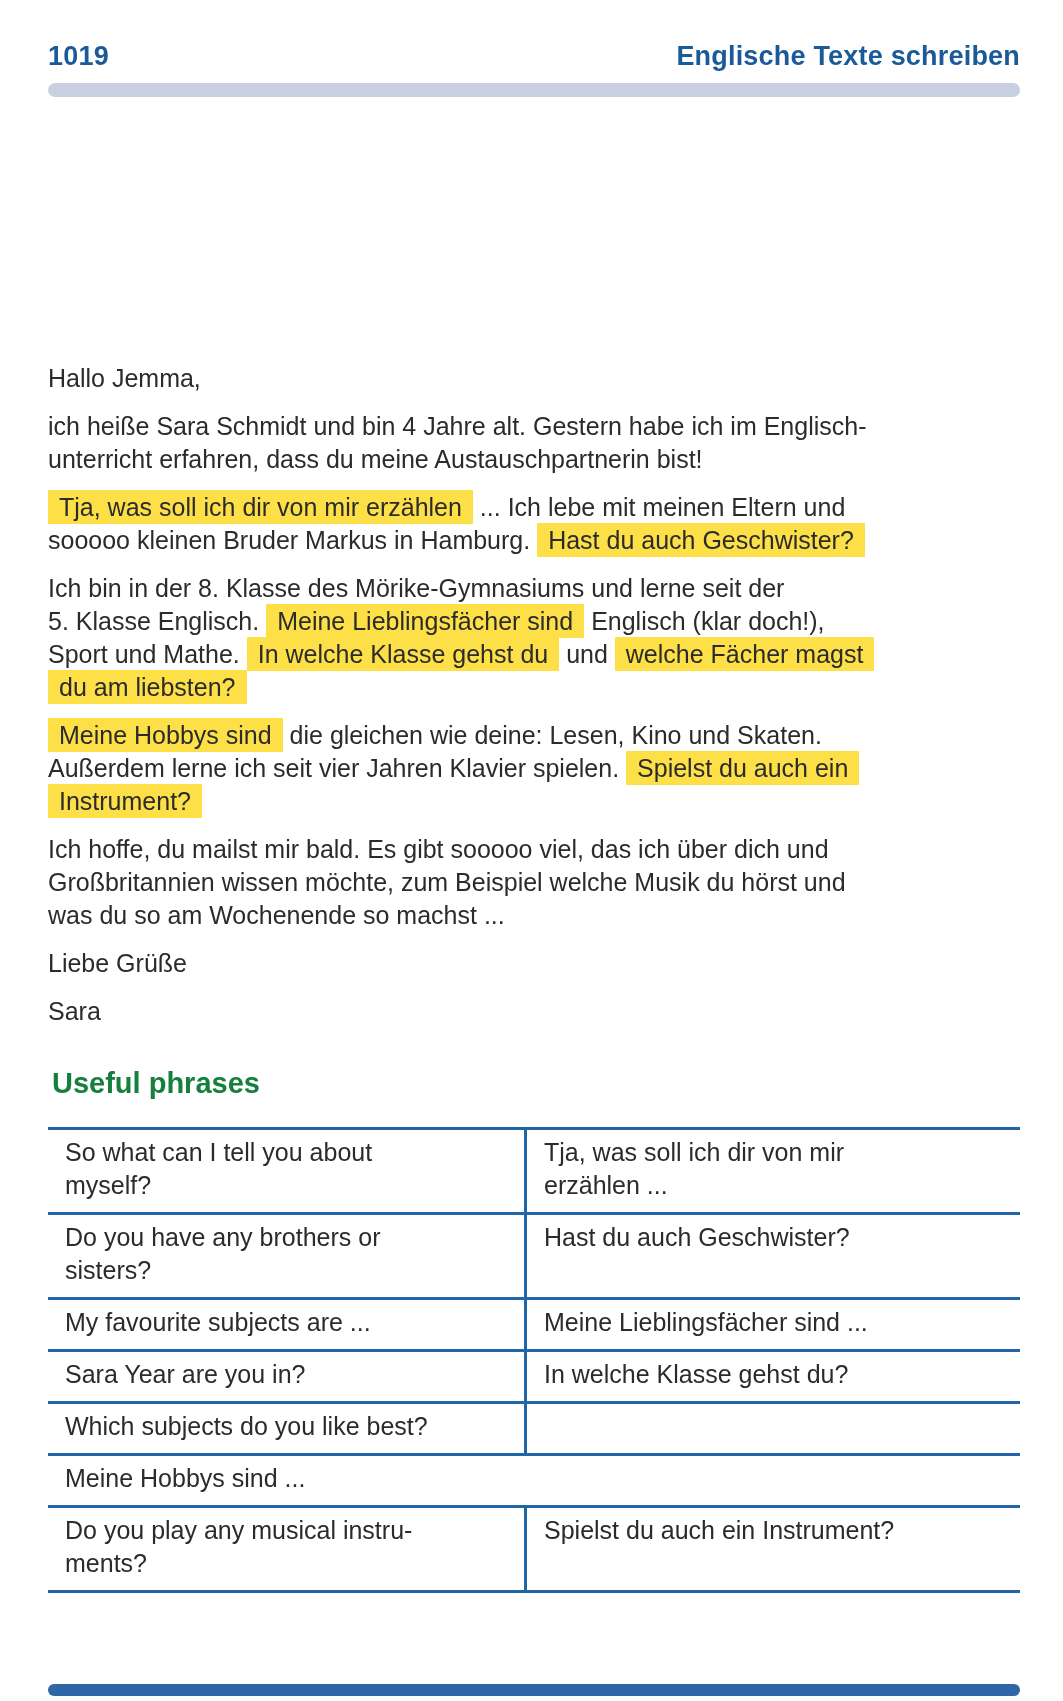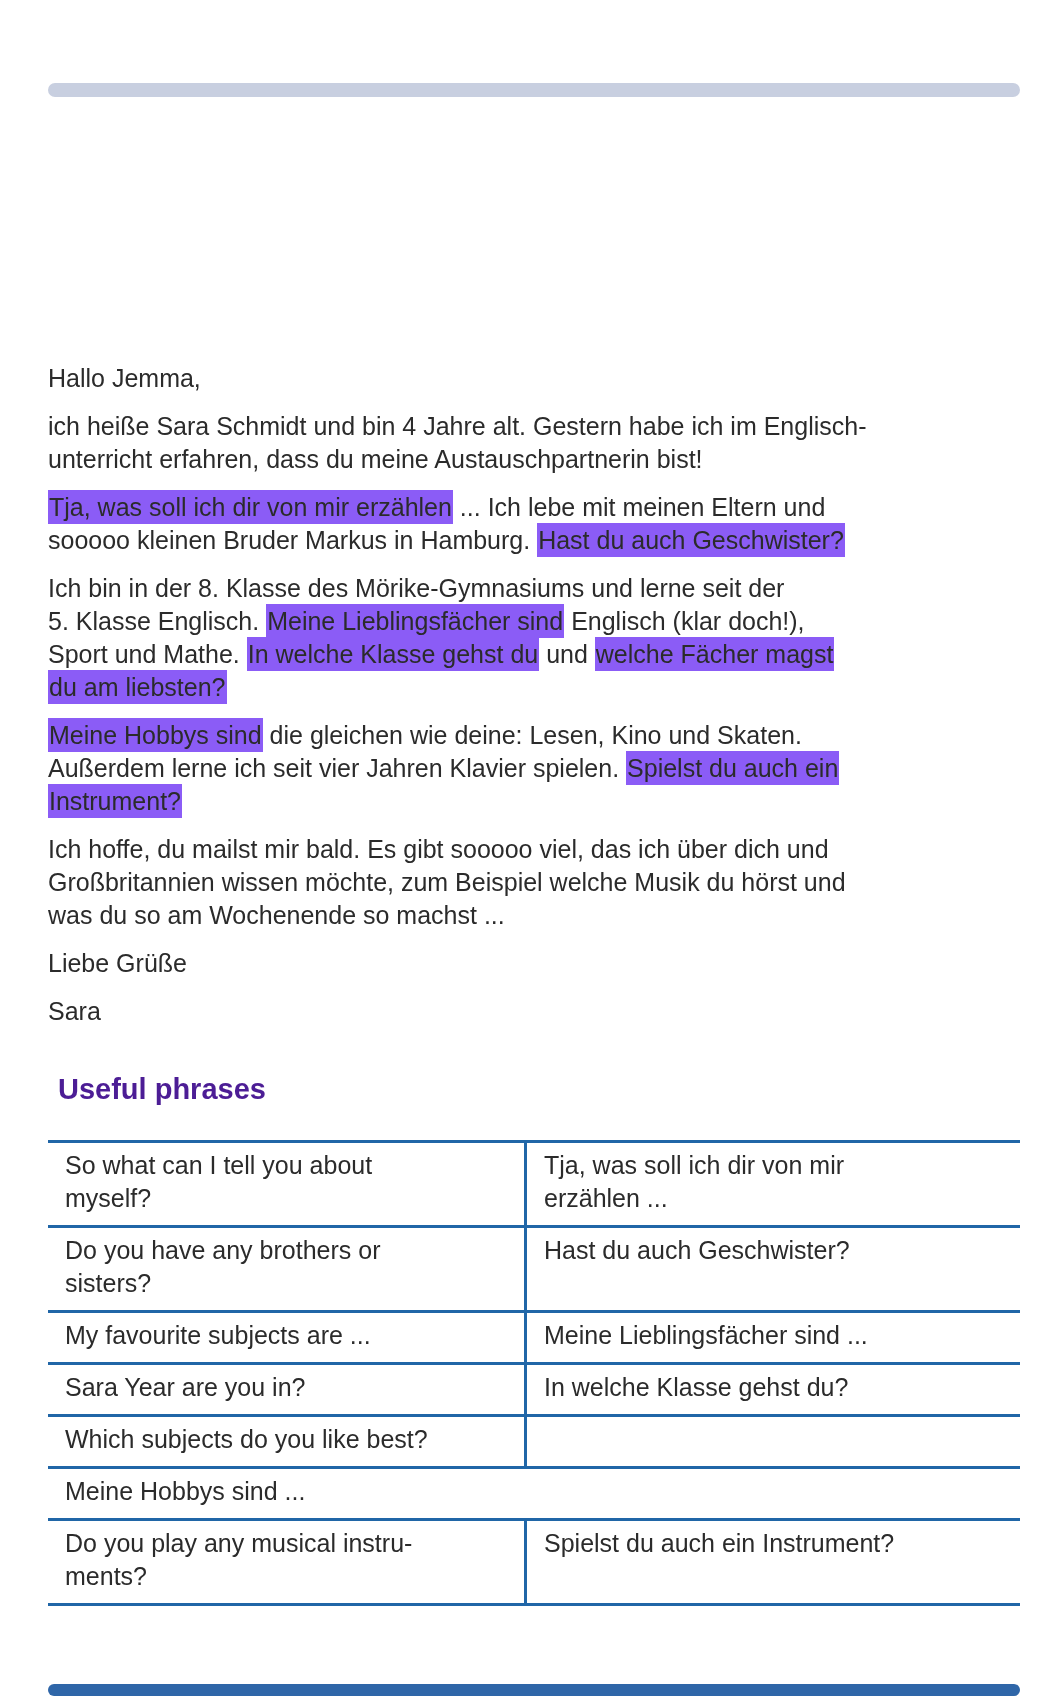--- a/index.html
+++ b/index.html
@@ -44,40 +44,40 @@
     position: absolute;
     top: 362px;
     left: 48px;
     width: 912px;
     font-size: 25px;
     line-height: 33px;
     color: #2b2b2b;
   }
   .letter p { margin: 0 0 15px 0; }
   .hl {
-    background: #8b5cf6;
-    padding: 3px 1px;
+    background: #fde047;
+    padding: 3px 11px;
   }
 
   
   .lower {
     position: absolute;
     top: 1062px;
     left: 48px;
     width: 972px;
   }
   .section-heading {
-    margin: 10px;
-    color: #4c1d95;
+    margin: 4px;
+    color: #15803d;
     font-size: 29px;
     font-weight: bold;
     line-height: 34px;
   }
   .useful-table {
-    margin-top: 34px;
+    margin-top: 27px;
     border-top: 3px solid #2066a7;
     width: 972px;
     font-size: 25px;
     line-height: 33px;
     color: #2b2b2b;
   }
   .prow {
     display: flex;
     border-bottom: 3px solid #2066a7;
   }
@@ -99,20 +99,24 @@
     height: 12px;
     background: #2f66a8;
     border-radius: 6px;
   }
 </style>
 </head>
 <body>
 
 <div id="page">
 
+  <div class="header-row">
+    <span class="page-number">1019</span>
+    <span class="running-title">Englische Texte schreiben</span>
+  </div>
 
   <div class="top-bar"></div>
 
   <div class="letter">
       <p><span>Hallo Jemma,</span></p>
       <p><span>ich heiße Sara Schmidt und bin 4 Jahre alt. Gestern habe ich im Englisch-</span><br><span>unterricht erfahren, dass du meine Austauschpartnerin bist!</span></p>
       <p><span class="hl">Tja, was soll ich dir von mir erzählen</span><span> ... Ich lebe mit meinen Eltern und</span><br><span>sooooo kleinen Bruder Markus in Hamburg. </span><span class="hl">Hast du auch Geschwister?</span></p>
       <p><span>Ich bin in der 8. Klasse des Mörike-Gymnasiums und lerne seit der</span><br><span>5. Klasse Englisch. </span><span class="hl">Meine Lieblingsfächer sind</span><span> Englisch (klar doch!),</span><br><span>Sport und Mathe. </span><span class="hl">In welche Klasse gehst du</span><span> und </span><span class="hl">welche Fächer magst</span><br><span class="hl">du am liebsten?</span></p>
       <p><span class="hl">Meine Hobbys sind</span><span> die gleichen wie deine: Lesen, Kino und Skaten.</span><br><span>Außerdem lerne ich seit vier Jahren Klavier spielen. </span><span class="hl">Spielst du auch ein</span><br><span class="hl">Instrument?</span></p>
       <p><span>Ich hoffe, du mailst mir bald. Es gibt sooooo viel, das ich über dich und</span><br><span>Großbritannien wissen möchte, zum Beispiel welche Musik du hörst und</span><br><span>was du so am Wochenende so machst ...</span></p>

